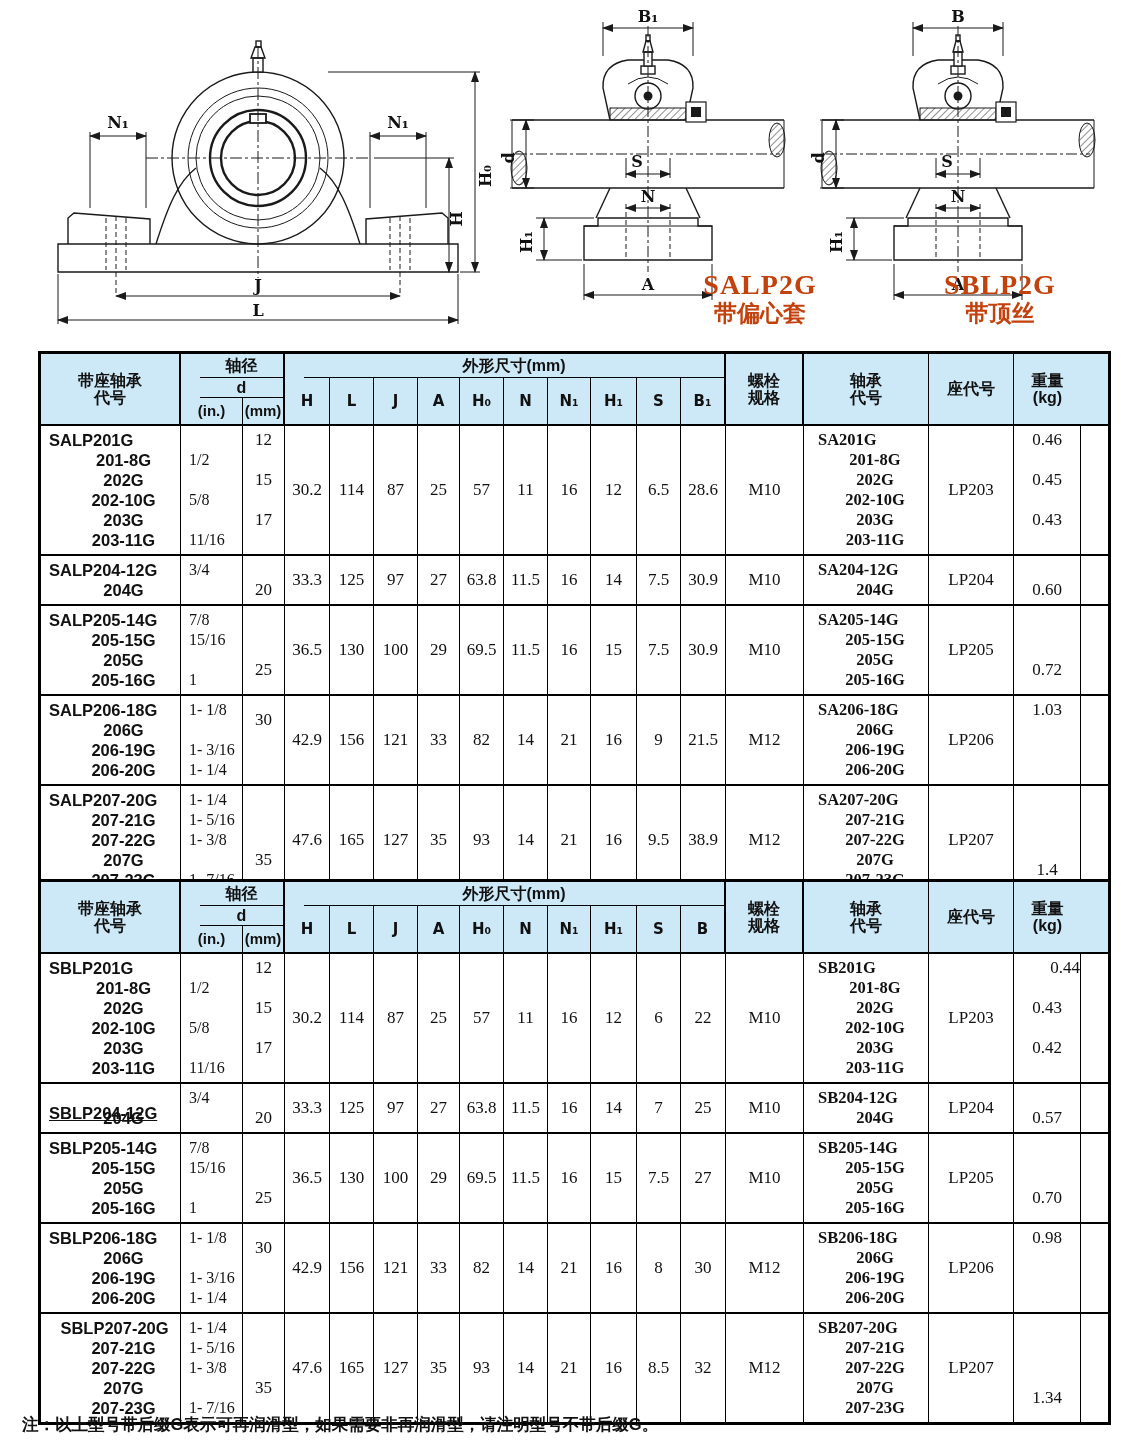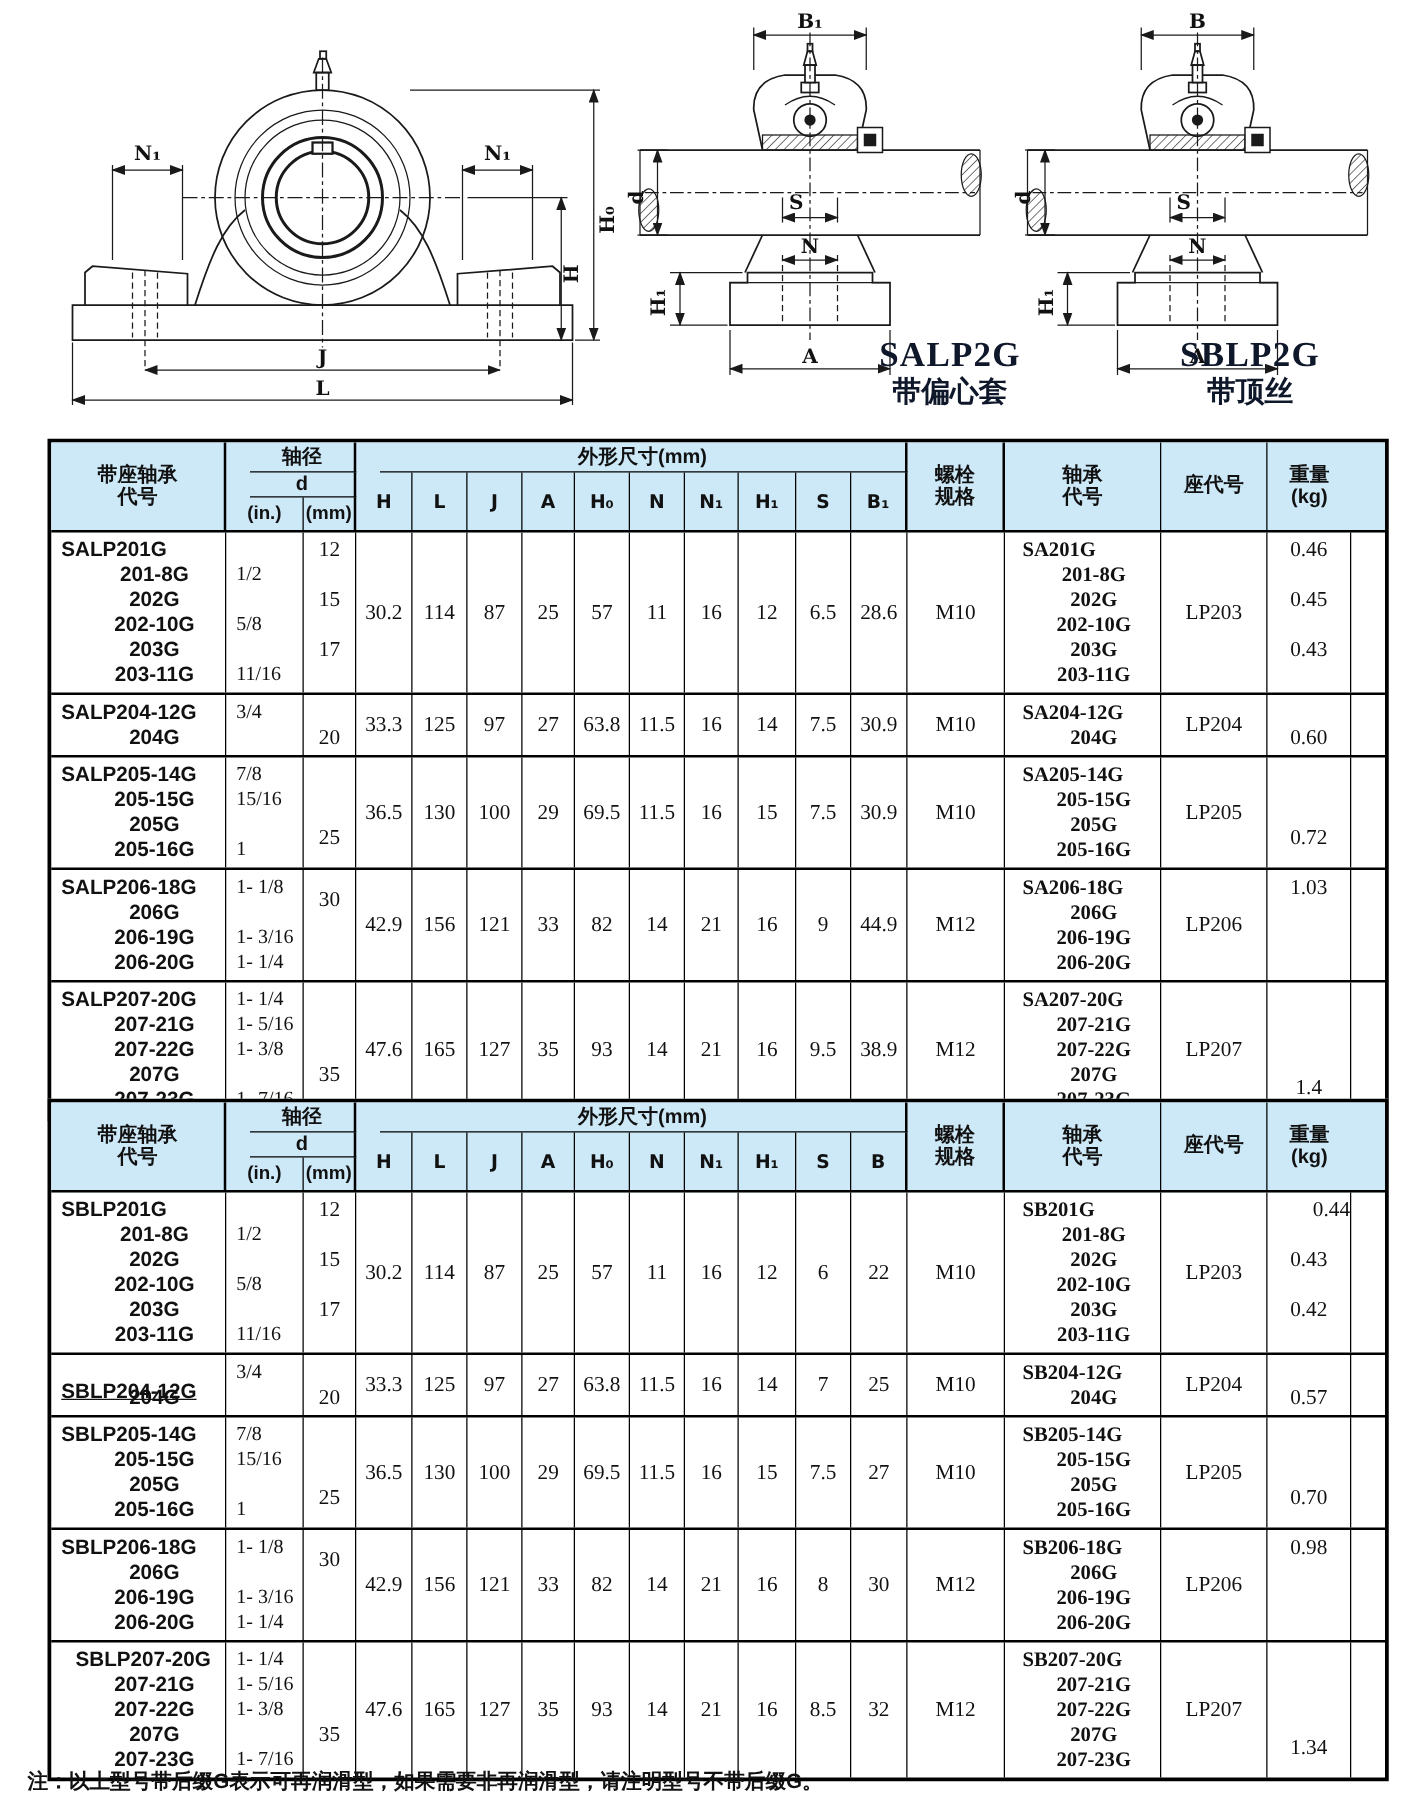--- a/index.html
+++ b/index.html
@@ -2,21 +2,21 @@
 <html><head>
 <meta charset="utf-8">
 <style>
   html,body{margin:0;padding:0;background:#fff;}
   .page{position:relative;width:1134px;height:1453px;background:#fff;overflow:hidden;
         font-family:"Liberation Sans",sans-serif;color:#111;}
   
   .drawings{position:absolute;left:0;top:0;width:1134px;height:348px;}
   .drawings svg{position:absolute;}
   svg text{font-family:"DejaVu Serif","Liberation Serif",serif;font-weight:bold;font-size:16px;fill:#111;}
-  .dlabel{position:absolute;text-align:center;color:#0f172a;line-height:1.05;}
+  .dlabel{position:absolute;text-align:center;color:#c2410c;line-height:1.05;}
   .dlabel .code{font-family:"Liberation Serif","DejaVu Serif",serif;font-weight:700;font-size:28px;letter-spacing:1px;}
   .dlabel .desc{font-weight:700;font-size:23px;margin-top:2px;}
   
   .tbl{position:absolute;left:38px;width:1067px;border:3px solid #000;background:#fff;
        --cols:140px 62px 42px 45px 44px 44px 42px 44px 44px 43px 46px 44px 45px 78px 125px 85px 67px;}
   .thead{display:grid;grid-template-columns:var(--cols);grid-template-rows:24px 20px 26px;
          background:#cde9f8;border-bottom:2px solid #000;}
   .hc{position:relative;display:flex;flex-direction:column;align-items:center;justify-content:center;
       font-weight:700;font-size:16px;line-height:1.08;border-right:1px solid #000;}
   .hc.small{font-size:15px;}
@@ -362,21 +362,21 @@
           </div>
           <div class="cell center serif">42.9</div>
           <div class="cell center serif">156</div>
           <div class="cell center serif">121</div>
           <div class="cell center serif">33</div>
           <div class="cell center serif">82</div>
           <div class="cell center serif">14</div>
           <div class="cell center serif">21</div>
           <div class="cell center serif">16</div>
           <div class="cell center serif">9</div>
-          <div class="cell center serif br2">44.9</div>
+          <div class="cell center serif br2">21.5</div>
           <div class="cell center serif br2">M12</div>
           <div class="cell">
             <div class="li bear-main" style="top: 4px;">SA206-18G</div>
             <div class="li bear-sub" style="top: 24px;">206G</div>
             <div class="li bear-sub" style="top: 44px;">206-19G</div>
             <div class="li bear-sub" style="top: 64px;">206-20G</div>
           </div>
           <div class="cell center serif">LP206</div>
           <div class="cell brn">
             <div class="li wv" style="top: 4px;">1.03</div>

